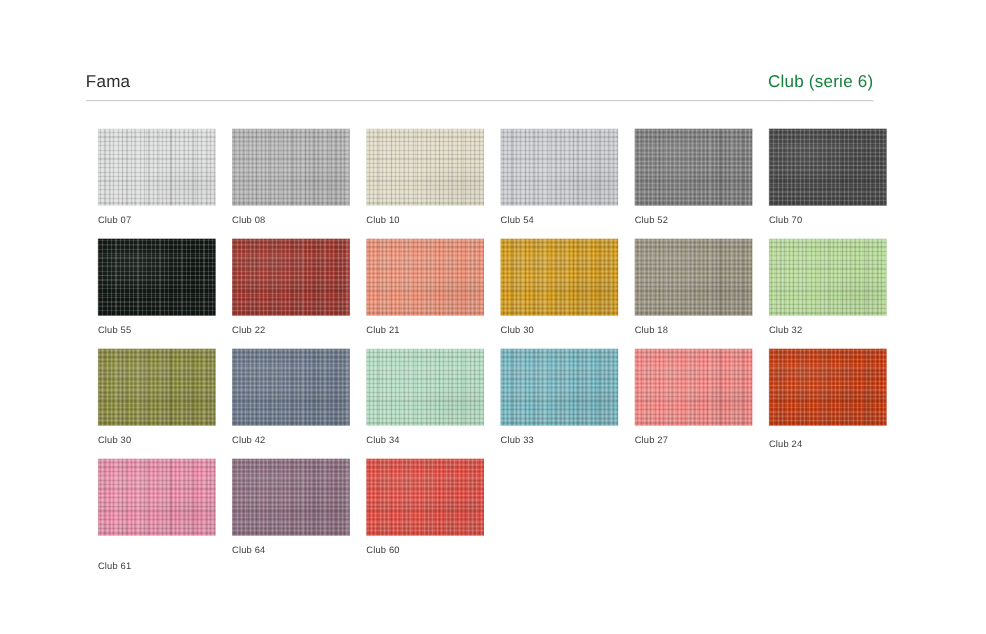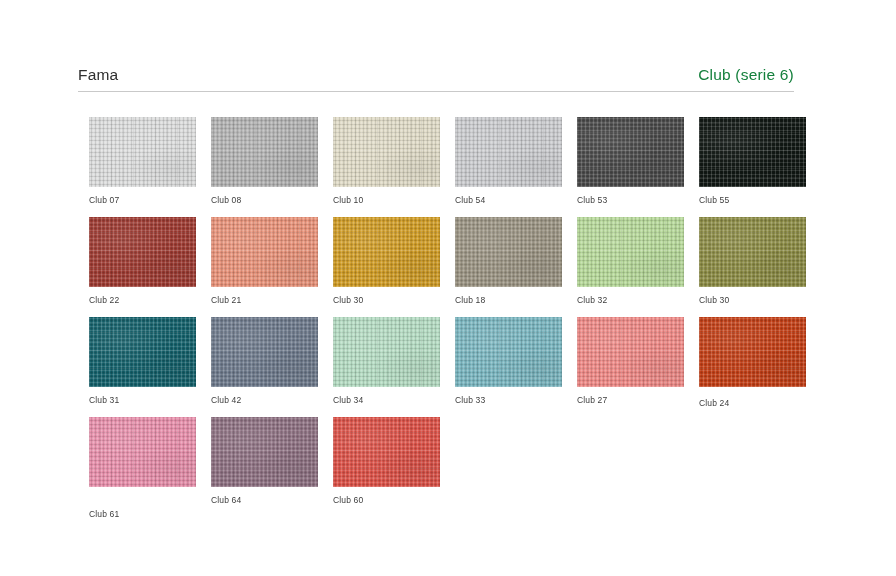--- a/index.html
+++ b/index.html
@@ -152,22 +152,26 @@
       </div>
       <div class="cell">
         <div class="swatch" style="background-color: rgb(224, 219, 199);"></div>
         <span class="swatch-label" style="margin-top: 8px;">Club 10</span>
       </div>
       <div class="cell">
         <div class="swatch" style="background-color: rgb(203, 204, 207);"></div>
         <span class="swatch-label" style="margin-top: 8px;">Club 54</span>
       </div>
       <div class="cell">
+        <div class="swatch" style="background-color: rgb(128, 128, 128);"></div>
+        <span class="swatch-label" style="margin-top: 8px;">Club 52</span>
+      </div>
+      <div class="cell">
         <div class="swatch" style="background-color: rgb(74, 74, 74);"></div>
-        <span class="swatch-label" style="margin-top: 8px;">Club 53</span>
+        <span class="swatch-label" style="margin-top: 8px;">Club 70</span>
       </div>
       <div class="cell">
         <div class="swatch" style="background-color: rgb(17, 24, 20);"></div>
         <span class="swatch-label" style="margin-top: 8px;">Club 55</span>
       </div>
       <div class="cell">
         <div class="swatch" style="background-color: rgb(158, 59, 50);"></div>
         <span class="swatch-label" style="margin-top: 8px;">Club 22</span>
       </div>
       <div class="cell">
@@ -184,24 +188,20 @@
       </div>
       <div class="cell">
         <div class="swatch" style="background-color: rgb(183, 217, 154);"></div>
         <span class="swatch-label" style="margin-top: 8px;">Club 32</span>
       </div>
       <div class="cell">
         <div class="swatch" style="background-color: rgb(139, 139, 68);"></div>
         <span class="swatch-label" style="margin-top: 8px;">Club 30</span>
       </div>
       <div class="cell">
-        <div class="swatch" style="background-color: rgb(20, 97, 107);"></div>
-        <span class="swatch-label" style="margin-top: 8px;">Club 31</span>
-      </div>
-      <div class="cell">
         <div class="swatch" style="background-color: rgb(110, 122, 140);"></div>
         <span class="swatch-label" style="margin-top: 8px;">Club 42</span>
       </div>
       <div class="cell">
         <div class="swatch" style="background-color: rgb(181, 220, 195);"></div>
         <span class="swatch-label" style="margin-top: 8px;">Club 34</span>
       </div>
       <div class="cell">
         <div class="swatch" style="background-color: rgb(122, 182, 192);"></div>
         <span class="swatch-label" style="margin-top: 8px;">Club 33</span>

